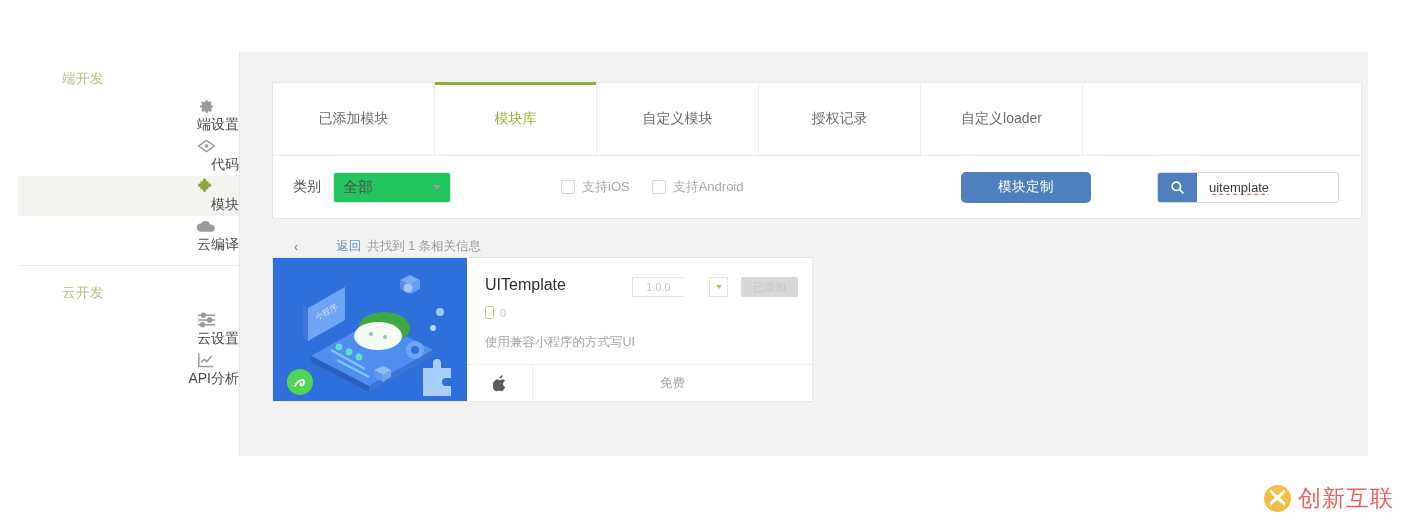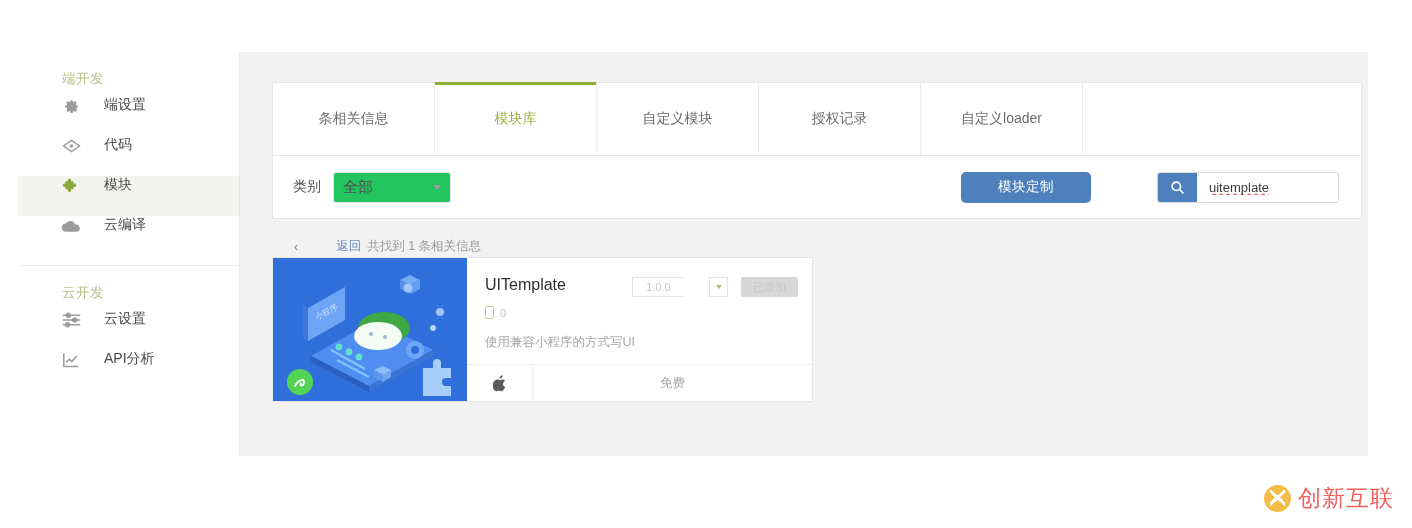--- a/index.html
+++ b/index.html
@@ -35,25 +35,26 @@
   .group-title {
     height: 34px;
     display: flex; align-items: center;
     padding-left: 44px;
     font-size: 13.5px;
     color: #b7bd83;
     letter-spacing: .5px;
   }
   .side-item {
     height: 40px;
-    display: flex; align-items: flex-start;
+    display: flex; align-items: flex-end;
     padding-left: 42px;
     font-size: 14px;
     color: #4a4a4a;
     cursor: pointer;
+    flex-direction: column;
   }
   .side-item.active { background: #f3f4f0; }
   .side-item .ico {
     width: 22px; height: 20px;
     display: inline-flex; align-items: center; justify-content: center;
     margin-right: 22px;
     color: #9b9b9b;
     flex: 0 0 auto;
   }
   .side-item.active .ico { color: #8aa93a; }
@@ -422,21 +423,21 @@
         </span>
         <span>API分析</span>
       </div>
     </div>
   </nav>
 
   <section class="main">
 
     <div class="tabs-card">
       <div class="tab">
-        <span>条相关信息</span>
+        <span>已添加模块</span>
       </div>
       <div class="tab active">
         <span>模块库</span>
       </div>
       <div class="tab">
         <span>自定义模块</span>
       </div>
       <div class="tab">
         <span>授权记录</span>
       </div>
@@ -447,20 +448,30 @@
     </div>
 
     <div class="filter-card">
       <span class="filter-label">类别</span>
 
       <div class="select">
         <span>全部</span>
         <span class="caret"></span>
       </div>
 
+      <div class="cbgroup">
+        <label class="cb">
+          <span class="box"></span>
+          <span>支持iOS</span>
+        </label>
+        <label class="cb">
+          <span class="box"></span>
+          <span>支持Android</span>
+        </label>
+      </div>
 
       <span class="spacer"></span>
 
       <button class="btn-primary">模块定制</button>
 
       <div class="searchbox">
         <div class="search-btn">
           <svg width="15" height="15" viewBox="0 0 20 20" fill="none" stroke="#ffffff" stroke-width="2.2">
             <circle cx="8.4" cy="8.4" r="5.6"></circle>
             <path d="M12.7 12.7L18 18"></path>

